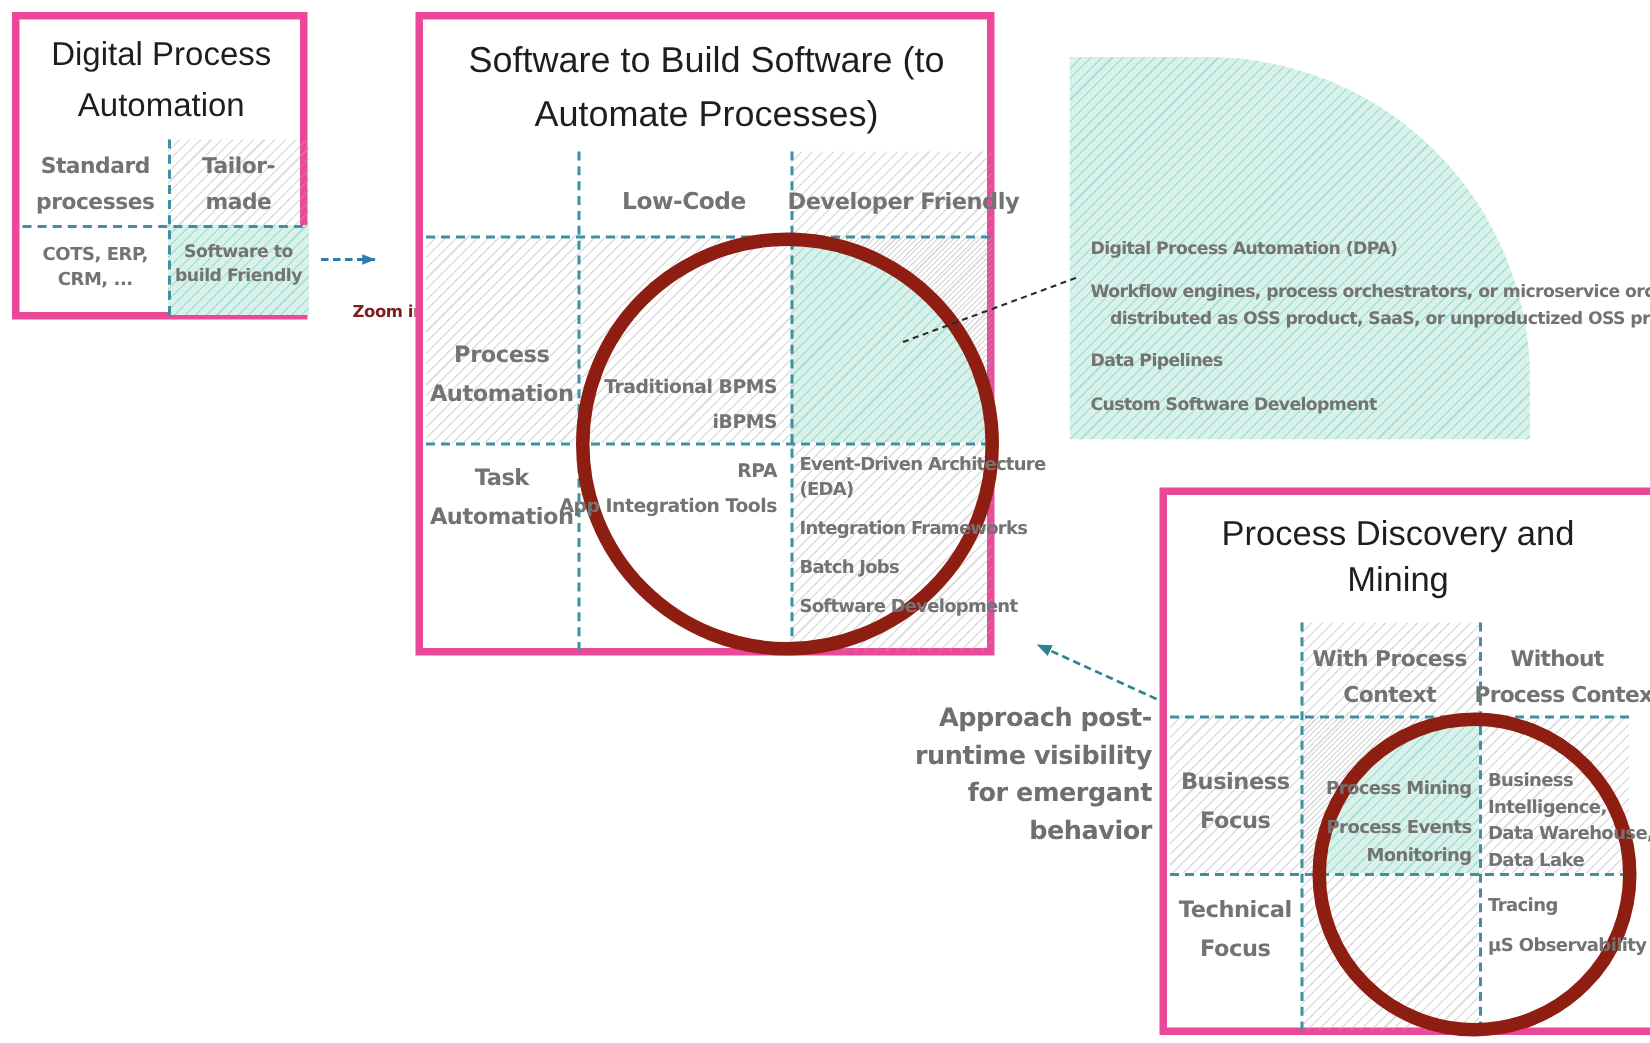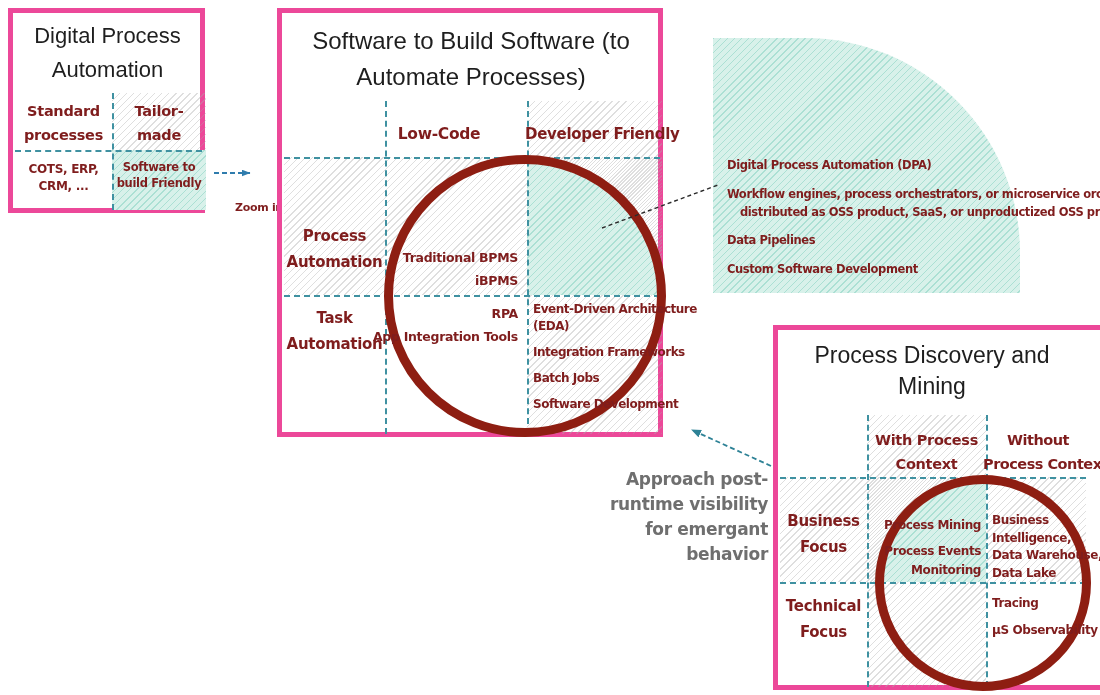--- a/index.html
+++ b/index.html
@@ -1,21 +1,21 @@
 <!DOCTYPE html>
 <html><head>
 <meta charset="utf-8">
 <style>
   html,body{margin:0;padding:0;background:#fff;}
   #stage{position:relative;width:1100px;height:695px;background:#ffffff;overflow:hidden;
          font-family:"Liberation Sans",sans-serif;}
   .box{position:absolute;background:#fff;border:5px solid #ec4899;box-sizing:border-box;}
   .abs{position:absolute;}
   .title{font-family:"Liberation Sans",sans-serif;font-weight:400;color:#1e1e1e;text-align:center;}
-  .hw{font-family:"DejaVu Sans",sans-serif;font-weight:600;letter-spacing:-0.3px;color:#7f1d1d;}
+  .hw{font-family:"DejaVu Sans",sans-serif;font-weight:600;letter-spacing:-0.3px;color:#737373;}
   .hw-gray{font-family:"DejaVu Sans",sans-serif;font-weight:600;letter-spacing:-0.3px;color:#6f6f6f;}
   .hatch-gray{background-image:repeating-linear-gradient(135deg,rgba(170,170,170,0.38) 0px,rgba(170,170,170,0.38) 1px,rgba(0,0,0,0) 1px,rgba(0,0,0,0) 5px);}
   .hatch-teal{background-color:#d8f1ea;background-image:repeating-linear-gradient(135deg,rgba(104,198,178,0.40) 0px,rgba(104,198,178,0.40) 1px,rgba(0,0,0,0) 1px,rgba(0,0,0,0) 5px);}
   .dash-h{position:absolute;height:0;border-top:2px dashed #3f91a1;}
   .dash-v{position:absolute;width:0;border-left:2px dashed #3f91a1;}
   .ring{position:absolute;border:9px solid #8e1e12;border-radius:50%;box-sizing:border-box;z-index:4;}
   .cell-txt{position:absolute;z-index:5;}
   .lbl{position:absolute;z-index:5;text-align:center;}
   .nw{white-space:nowrap;}
   .mt9{margin-top:9px;}
@@ -64,21 +64,21 @@
     <div class="abs hatch-gray" style="left:245px;top:88px;width:135px;height:333px;"></div>
     <div class="abs hatch-teal q-tr" style="left:245px;top:146px;width:135px;height:136px;"></div>
 
     <div class="dash-v" style="left:103px;top:88px;height:333px;"></div>
     <div class="dash-v" style="left:245px;top:88px;height:333px;"></div>
     <div class="dash-h" style="left:2px;top:144px;width:376px;"></div>
     <div class="dash-h" style="left:2px;top:282px;width:376px;"></div>
 
     <div class="ring" style="left:102px;top:142px;width:282px;height:282px;"></div>
 
-    <div class="lbl hw" style="left:86px;top:112px;width:142px;font-size:15.5px;">
+    <div class="lbl hw" style="left:103px;top:112px;width:142px;font-size:15.5px;">
       <div class="nw">Low-Code</div>
     </div>
     <div class="lbl hw" style="left:243px;top:112px;width:139px;font-size:15px;">
       <div class="nw">Developer Friendly</div>
     </div>
 
     <div class="lbl hw" style="left:2px;top:210px;width:101px;font-size:15px;line-height:26px;">
       <div class="nw">Process</div>
       <div class="nw">Automation</div>
     </div>

